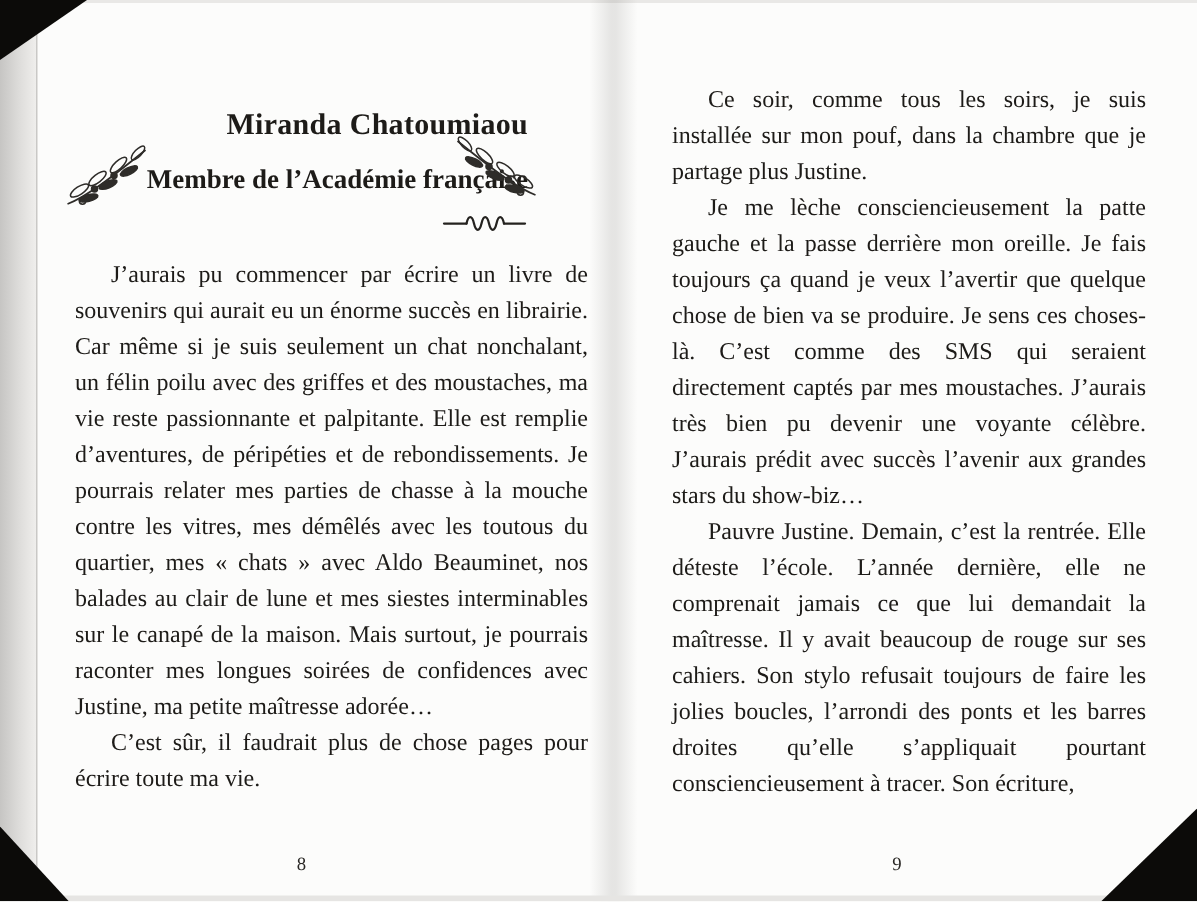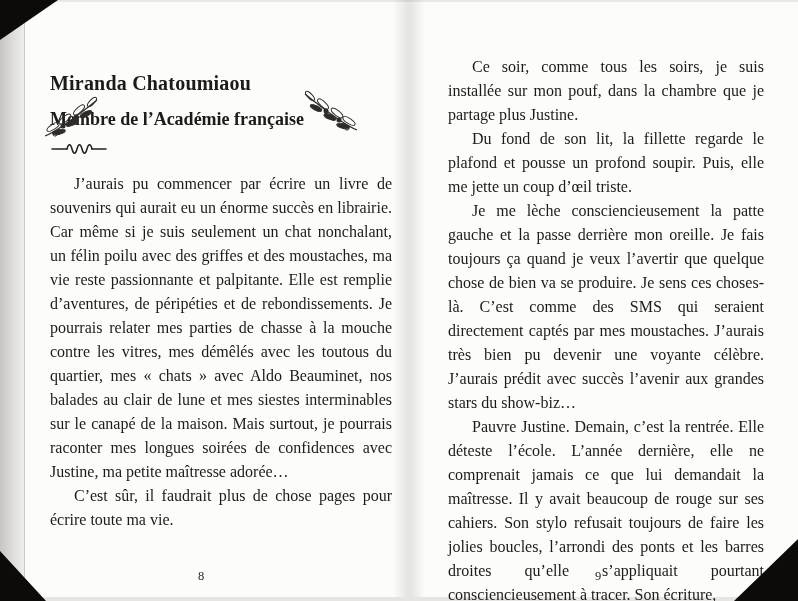--- a/index.html
+++ b/index.html
@@ -60,21 +60,21 @@
     -webkit-hyphens: auto;
   }
   .page p { margin: 0; text-indent: 24px; }
 
   .page-left  { left: 50px;  top: 57px; width: 342px; }
   .page-right { left: 448px; top: 55px; width: 316px; }
 
   
   .chapter-header {
     position: relative;
-    text-align: left;
+    text-align: right;
     margin-right: 40px;
   }
   .chapter-title {
     font-size: 20px;
     font-weight: bold;
     letter-spacing: 0.2px;
     line-height: 24px;
     margin: 14px 0 0 0;
   }
   .chapter-subtitle {
@@ -185,21 +185,20 @@
 
     <div class="body-text">
       <p>J’aurais pu commencer par écrire un livre de souvenirs qui aurait eu un énorme succès en librairie. Car même si je suis seulement un chat nonchalant, un félin poilu avec des griffes et des moustaches, ma vie reste passionnante et palpitante. Elle est remplie d’aventures, de péripéties et de rebondissements. Je pourrais relater mes parties de chasse à la mouche contre les vitres, mes démêlés avec les toutous du quartier, mes « chats » avec Aldo Beauminet, nos balades au clair de lune et mes siestes interminables sur le canapé de la maison. Mais surtout, je pourrais raconter mes longues soirées de confidences avec Justine, ma petite maîtresse adorée…</p>
       <p>C’est sûr, il faudrait plus de chose pages pour écrire toute ma vie.</p>
     </div>
   </div>
 
   <div class="page page-right">
     <div class="body-text" style="margin-top:0">
       <p>Ce soir, comme tous les soirs, je suis installée sur mon pouf, dans la chambre que je partage plus Justine.</p>
-      <p>Du fond de son lit, la fillette regarde le plafond et pousse un profond soupir. Puis, elle me jette un coup d’œil triste.</p>
       <p>Je me lèche consciencieusement la patte gauche et la passe derrière mon oreille. Je fais toujours ça quand je veux l’avertir que quelque chose de bien va se produire. Je sens ces choses-là. C’est comme des SMS qui seraient directement captés par mes moustaches. J’aurais très bien pu devenir une voyante célèbre. J’aurais prédit avec succès l’avenir aux grandes stars du show-biz…</p>
       <p>Pauvre Justine. Demain, c’est la rentrée. Elle déteste l’école. L’année dernière, elle ne comprenait jamais ce que lui demandait la maîtresse. Il y avait beaucoup de rouge sur ses cahiers. Son stylo refusait toujours de faire les jolies boucles, l’arrondi des ponts et les barres droites qu’elle s’appliquait pourtant consciencieusement à tracer. Son écriture,</p>
     </div>
   </div>
 
   <div class="page-number pn-left">8</div>
   <div class="page-number pn-right">9</div>
 
 </div>
 

